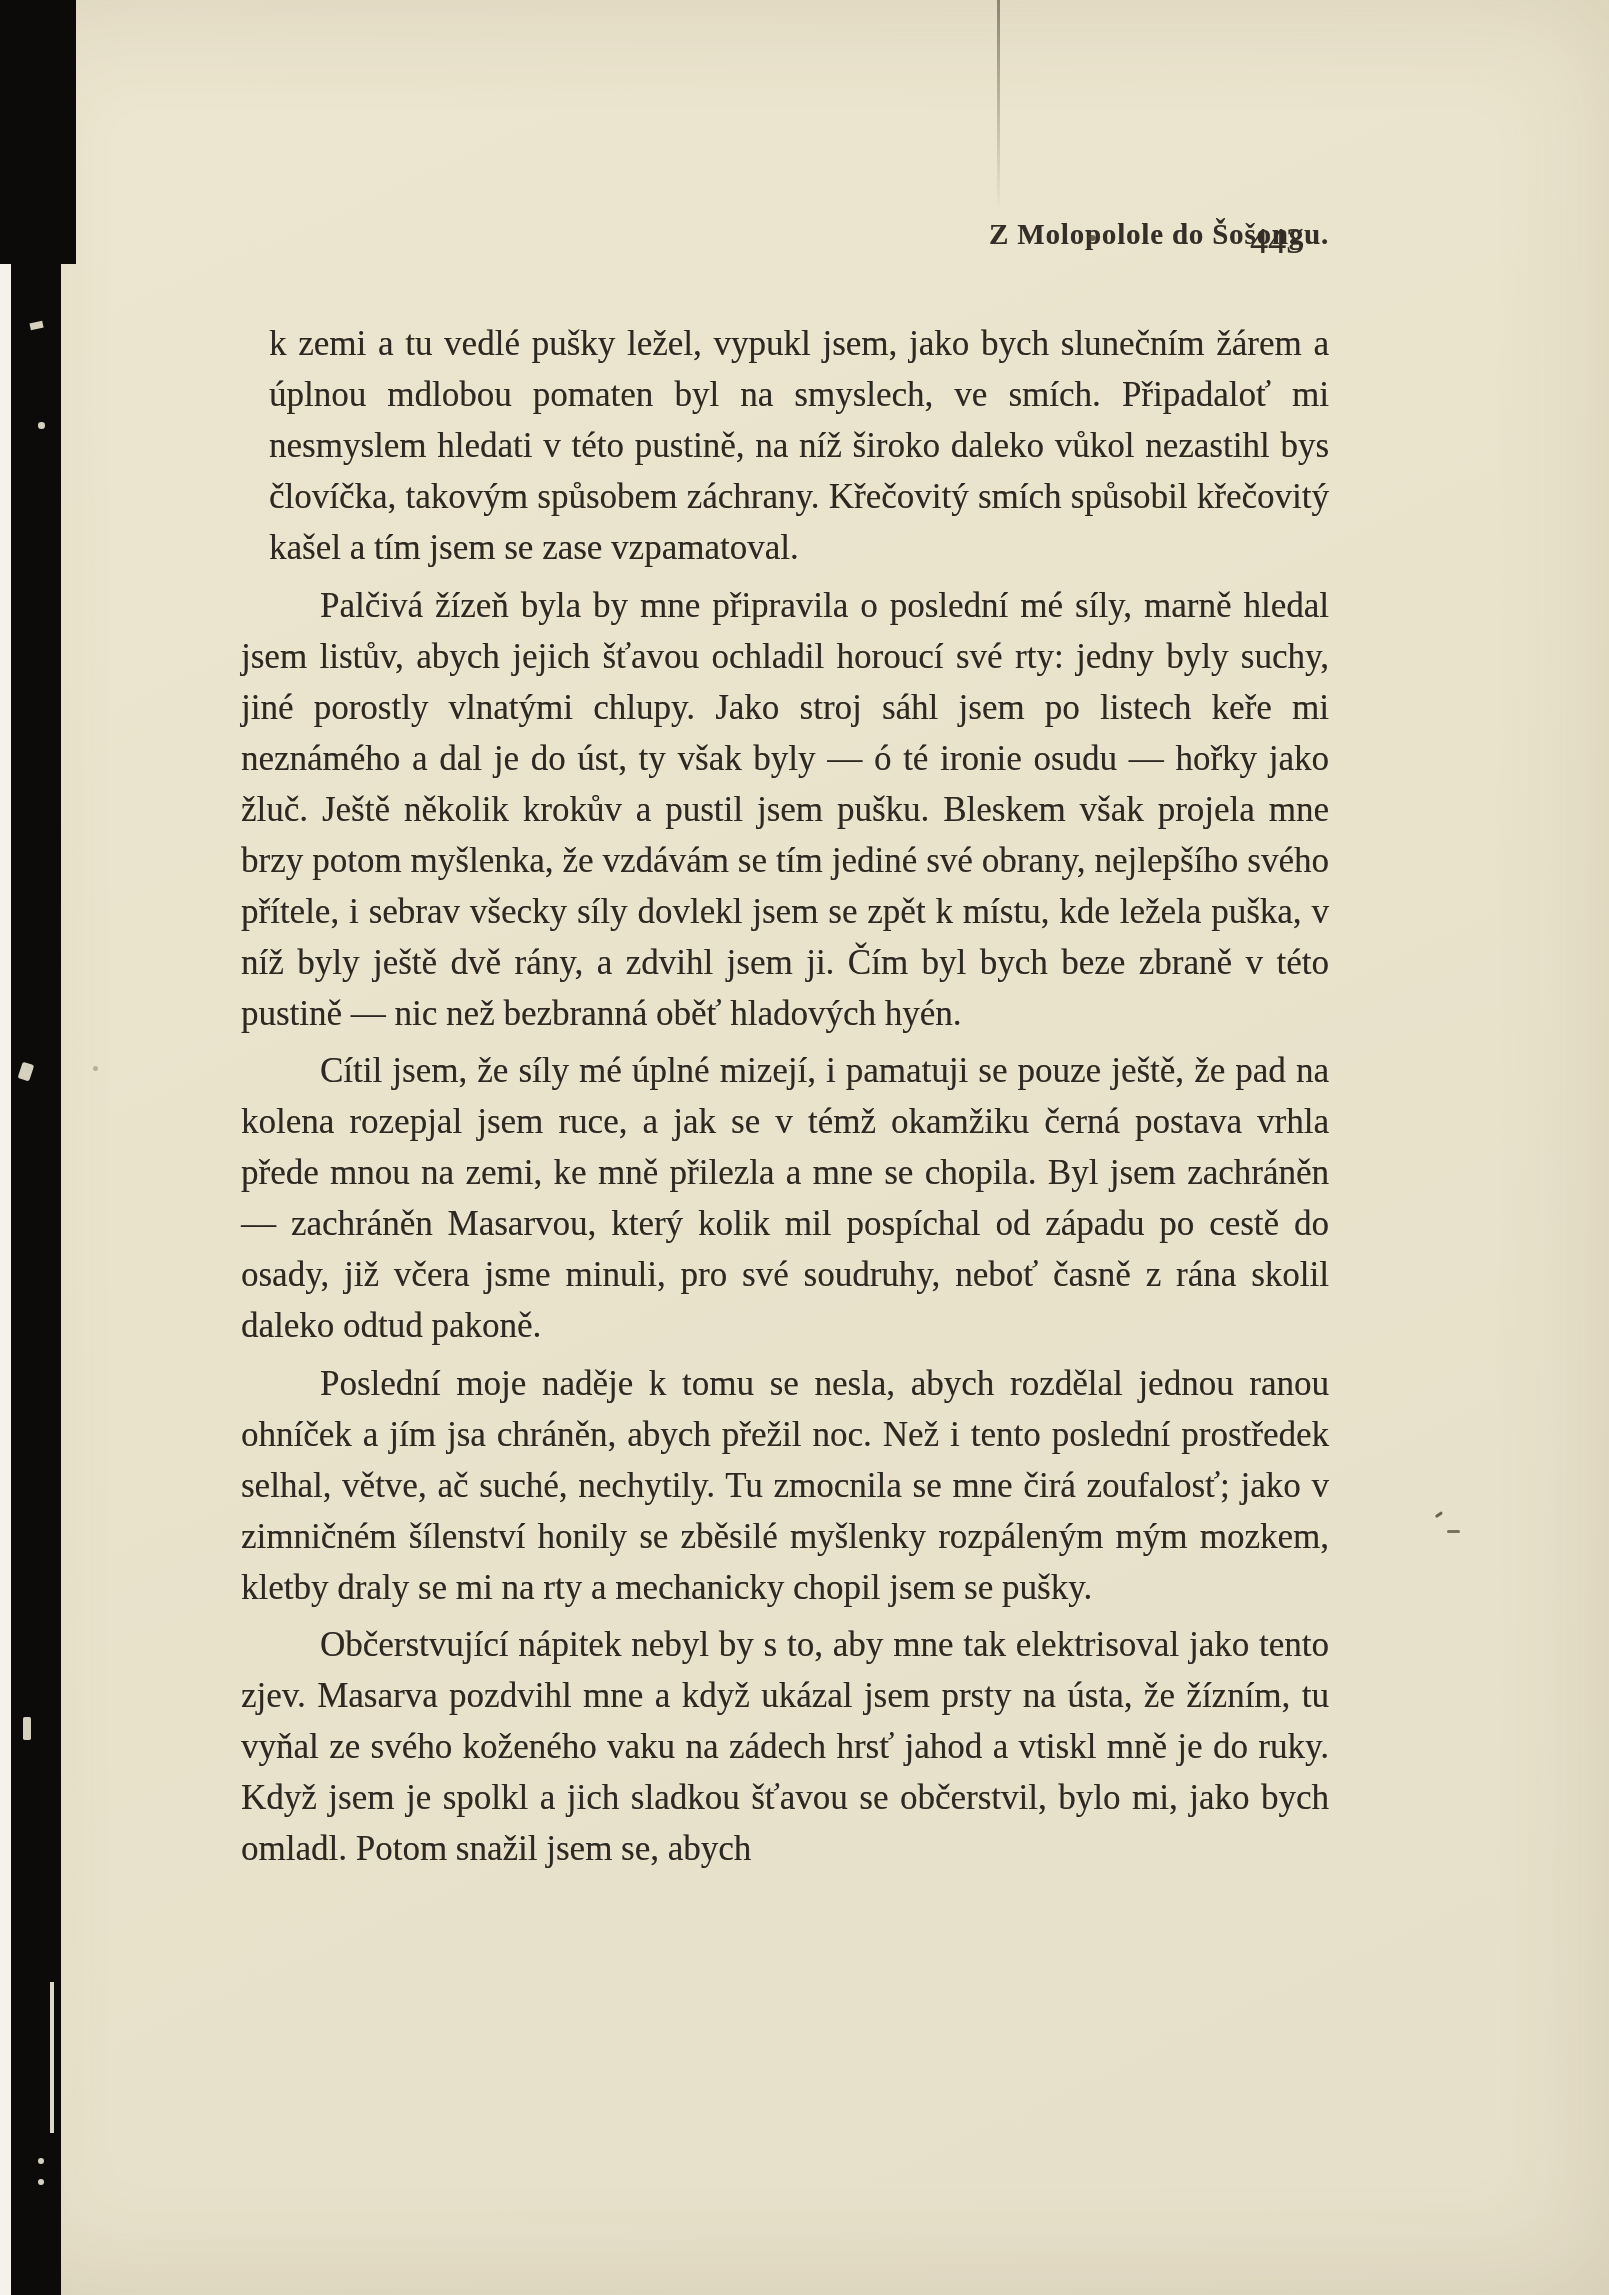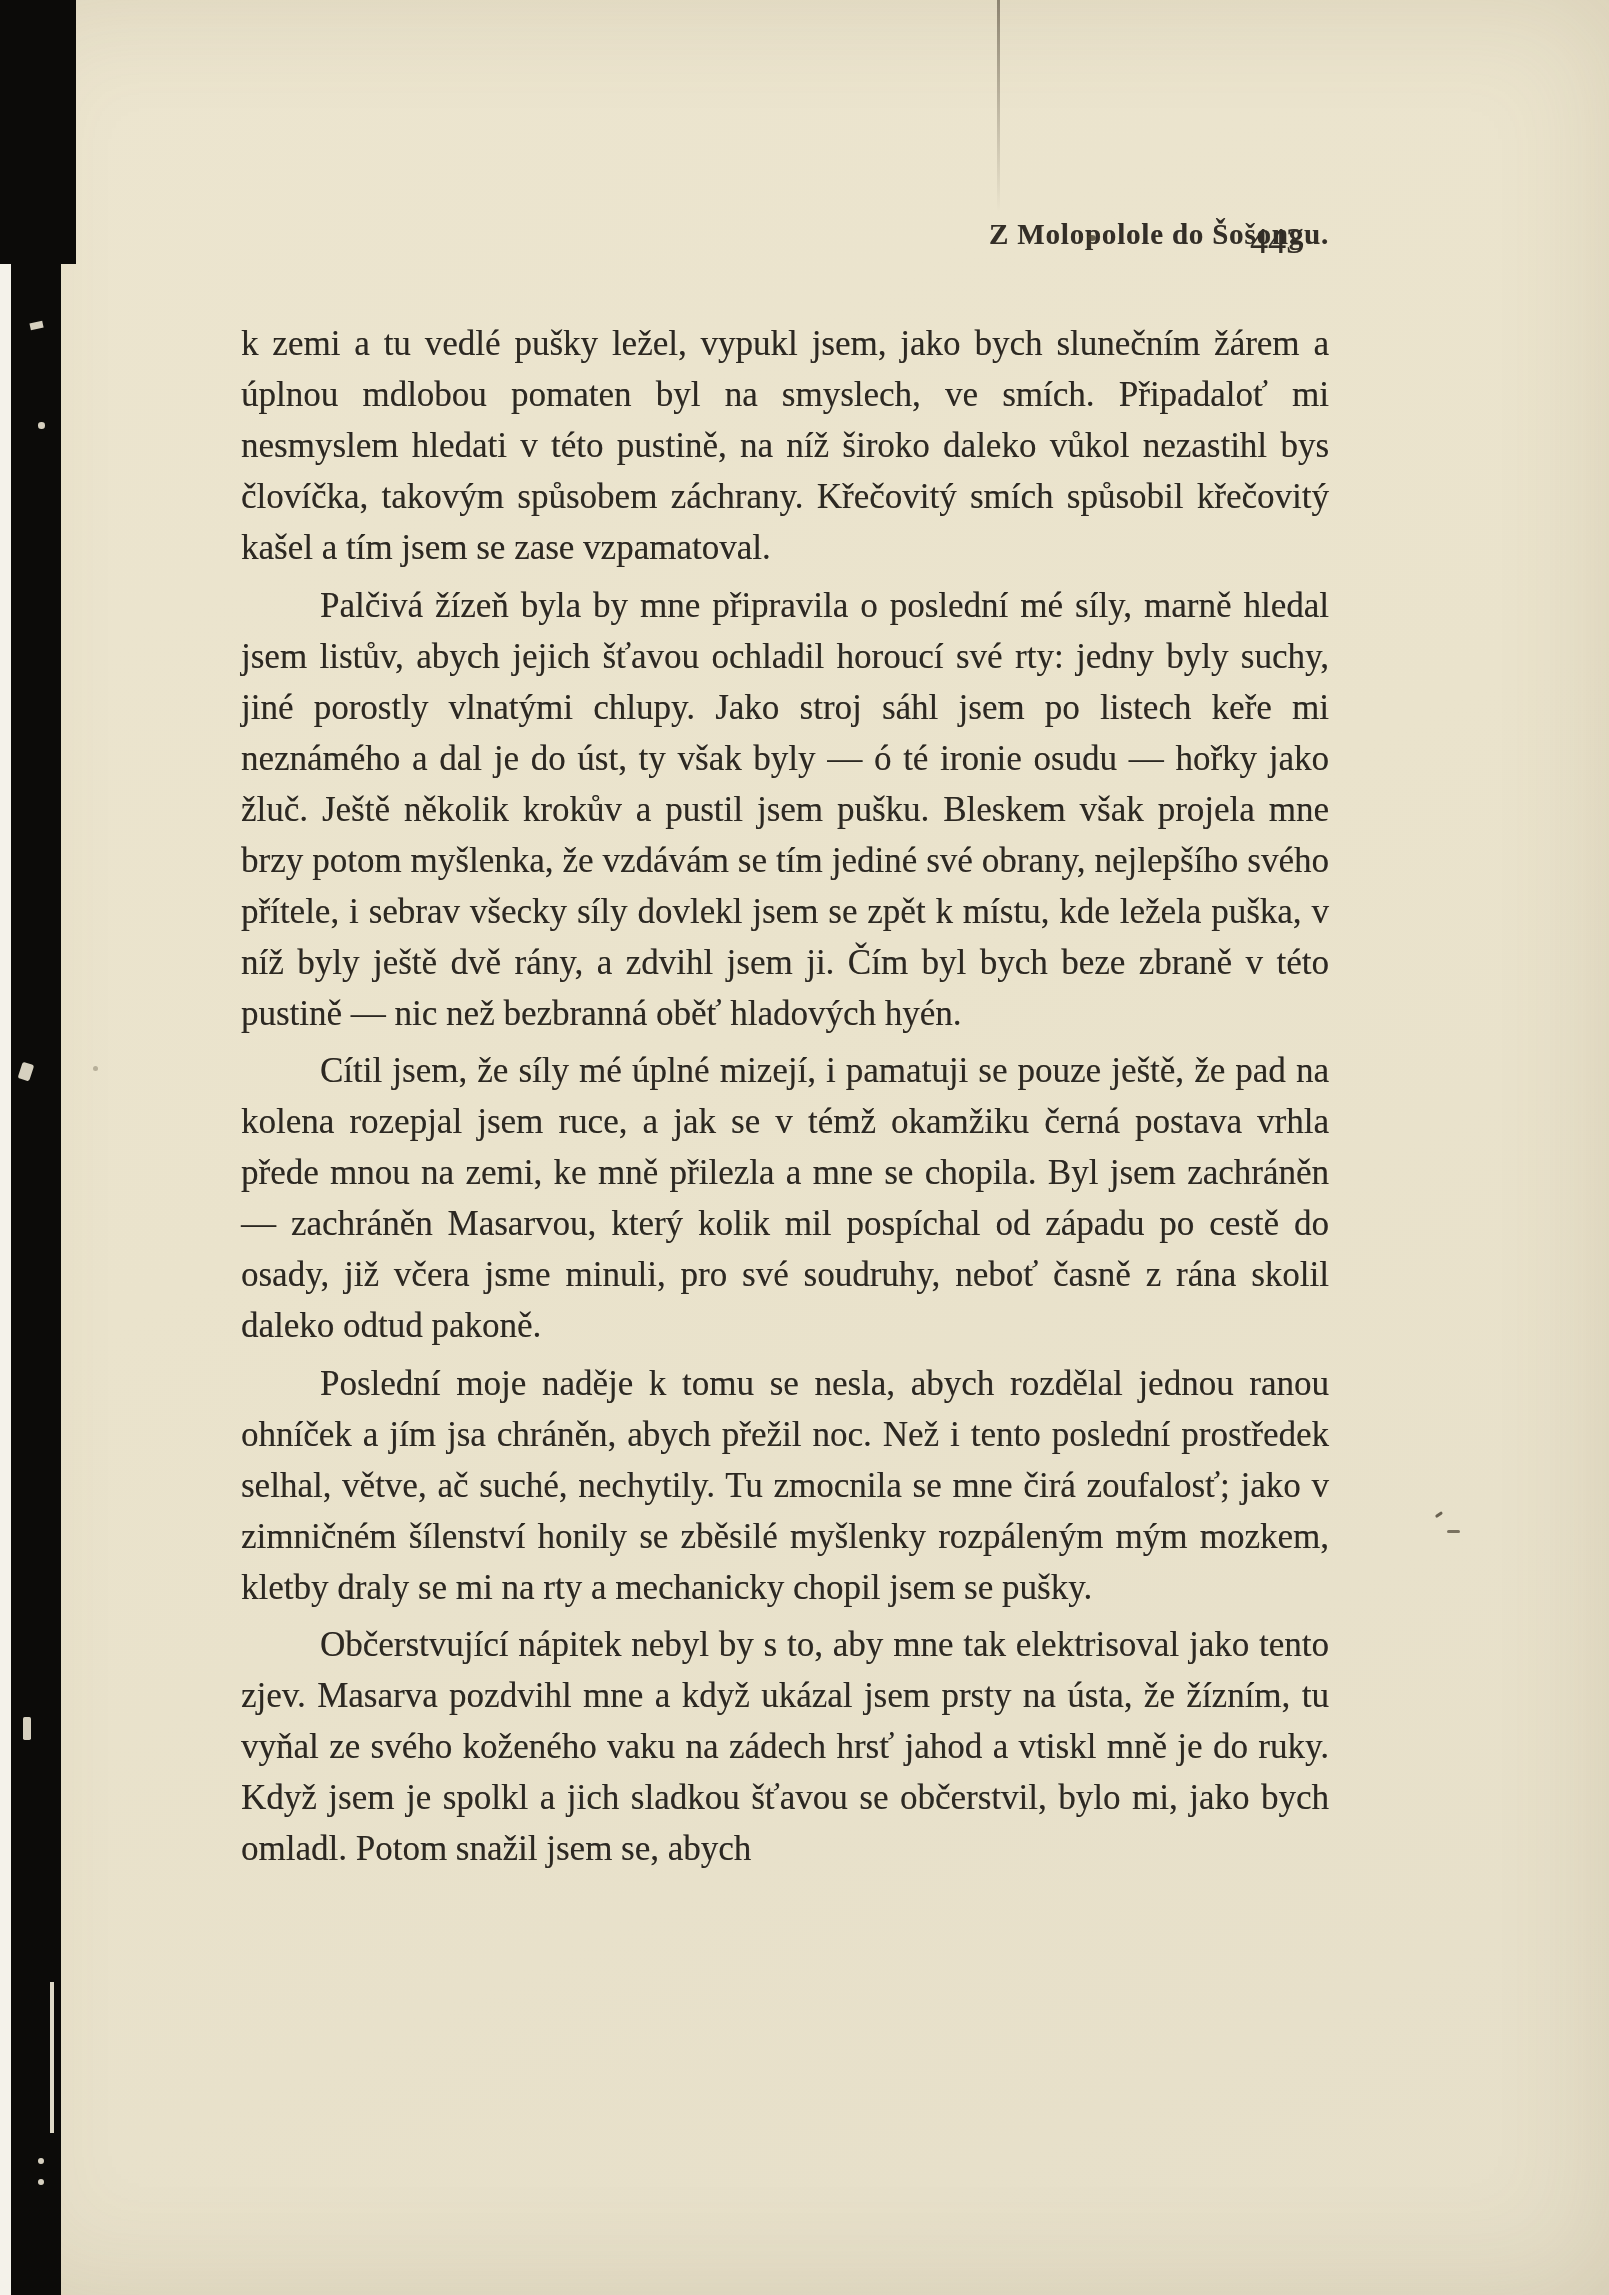--- a/index.html
+++ b/index.html
@@ -89,21 +89,21 @@
     margin-top: 63px;
     font-size: 35px;
     line-height: 51px;
     text-align: justify;
     text-shadow: 0.2px 0.2px 0.3px rgba(40,35,28,0.45);
   }
   .body-text p {
     margin: 0 0 6.6px 0;
     text-indent: 79px;
   }
-  .body-text p.no-indent { text-indent: 0; }
+  .body-text p.no-indent { text-indent: 0; margin-left: 28px; }
 </style>
 </head>
 <body>
 
 <div class="paper">
 
   <div class="crease"></div>
   <div class="right-mark-1"></div>
   <div class="right-mark-2"></div>
   <div class="paper-speck"></div>

